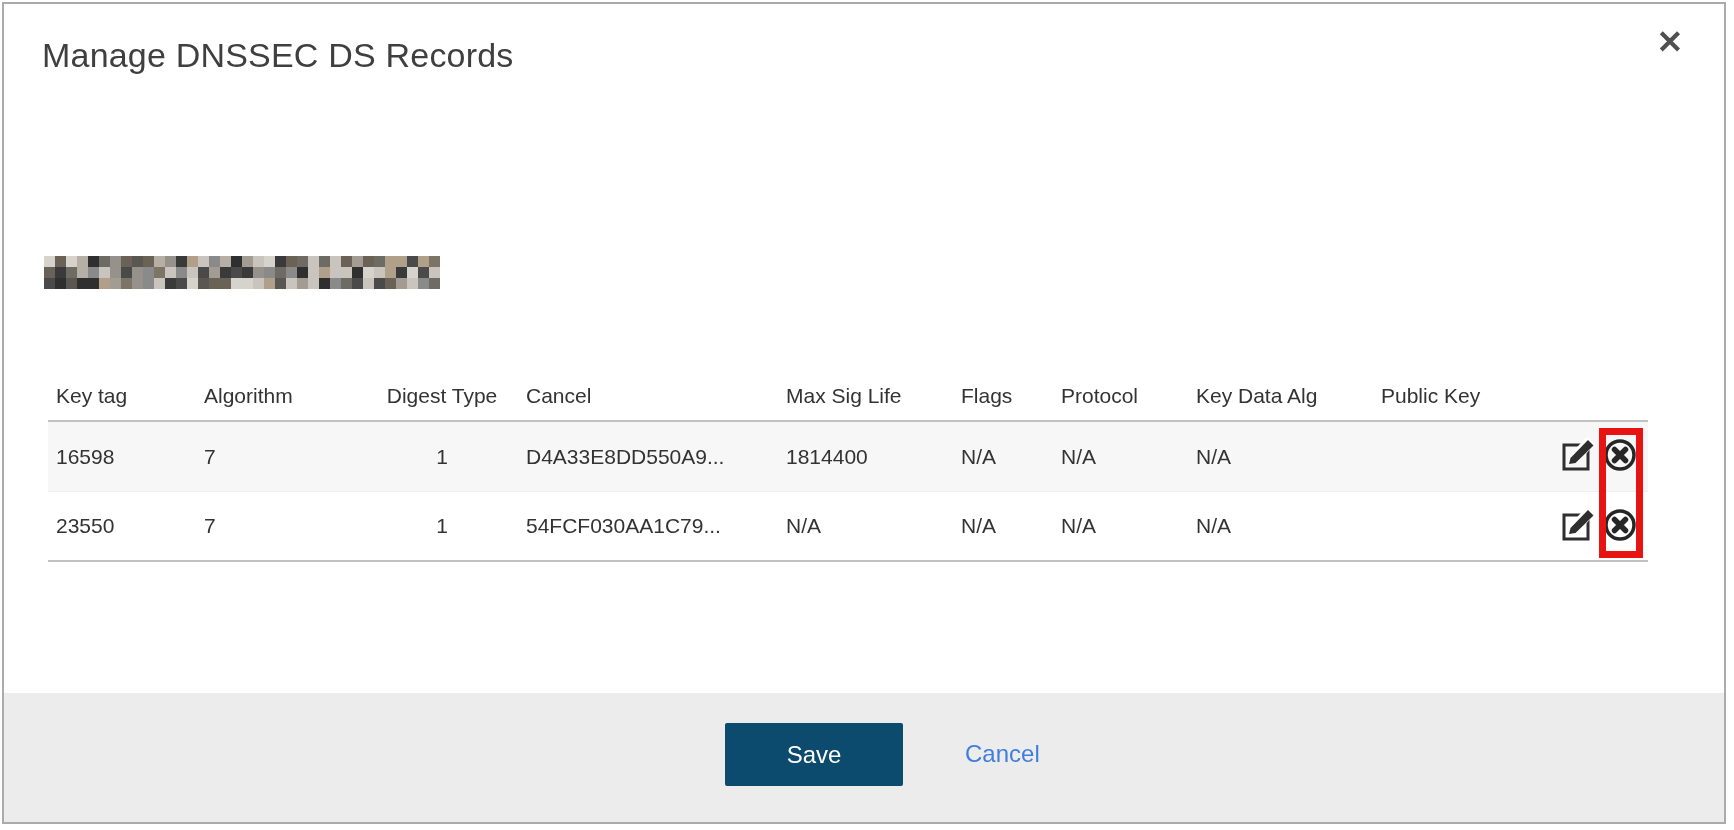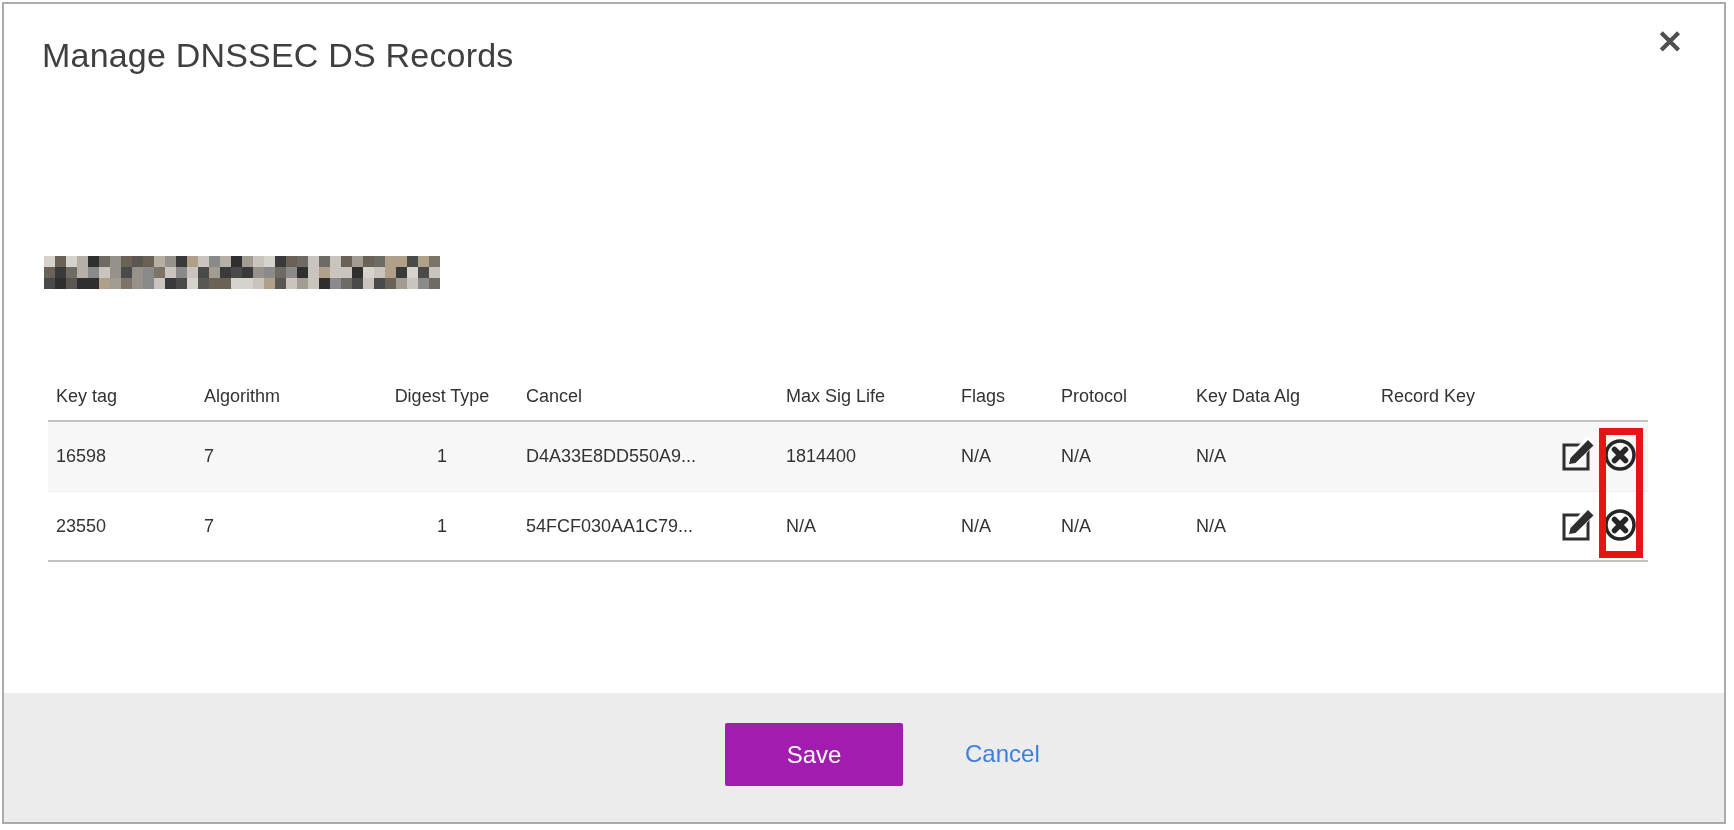--- a/index.html
+++ b/index.html
@@ -46,21 +46,21 @@
   .intro-text {
     position: absolute;
     left: 38px; top: 290px;
     font-size: 22px;
     color: #333;
   }
   .ds-table {
     position: absolute;
     left: 44px; top: 368px;
     width: 1600px;
-    font-size: 18px;
+    font-size: 21px;
   }
   .thead-row { display: flex; align-items: center; height: 48px; color: #333; }
   .tbody { border-top: 2px solid #c2c2c2; border-bottom: 2px solid #c2c2c2; }
   .trow { display: flex; align-items: center; height: 69px; background: #fff; }
   .trow.striped { background: #f7f7f7; }
   .trow + .trow { border-top: 1px solid #efefef; }
   .c1 { width: 131px; margin-left: 8px; }
   .c2 { width: 154px; margin-left: 17px; }
   .c3 { width: 168px; text-align: center; }
   .c4 { width: 260px; }
@@ -100,21 +100,21 @@
   .modal-footer {
     position: absolute;
     left: 0; right: 0; bottom: 0;
     height: 129px;
     background: #ececec;
   }
   .save-btn {
     position: absolute;
     left: 721px; top: 30px;
     width: 178px; height: 63px;
-    background: #a21caf;
+    background: #0c4a6e;
     border: none;
     color: #fff;
     font-size: 24px;
     font-family: "Liberation Sans", sans-serif;
     cursor: pointer;
     border-radius: 2px;
   }
   .cancel-link {
     position: absolute;
     left: 961px; top: 47px;
@@ -248,21 +248,21 @@
   <div class="ds-table">
     <div class="thead-row">
       <div class="c1">Key tag</div>
       <div class="c2">Algorithm</div>
       <div class="c3">Digest Type</div>
       <div class="c4">Cancel</div>
       <div class="c5">Max Sig Life</div>
       <div class="c6">Flags</div>
       <div class="c7">Protocol</div>
       <div class="c8">Key Data Alg</div>
-      <div class="c9">Record Key</div>
+      <div class="c9">Public Key</div>
       <div class="c10"></div>
     </div>
     <div class="tbody">
 
       <div class="trow striped">
         <div class="c1">16598</div>
         <div class="c2">7</div>
         <div class="c3">1</div>
         <div class="c4">D4A33E8DD550A9...</div>
         <div class="c5">1814400</div>

